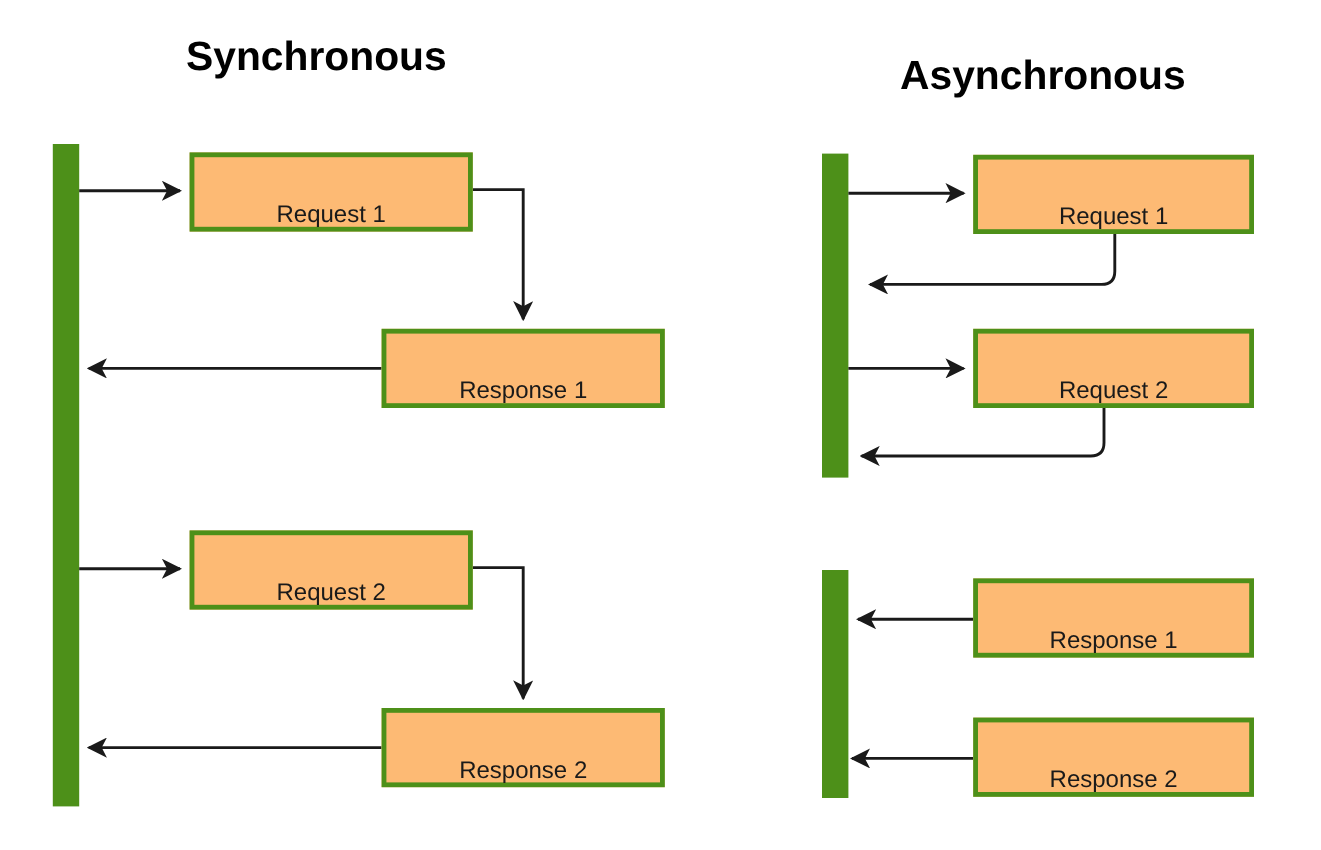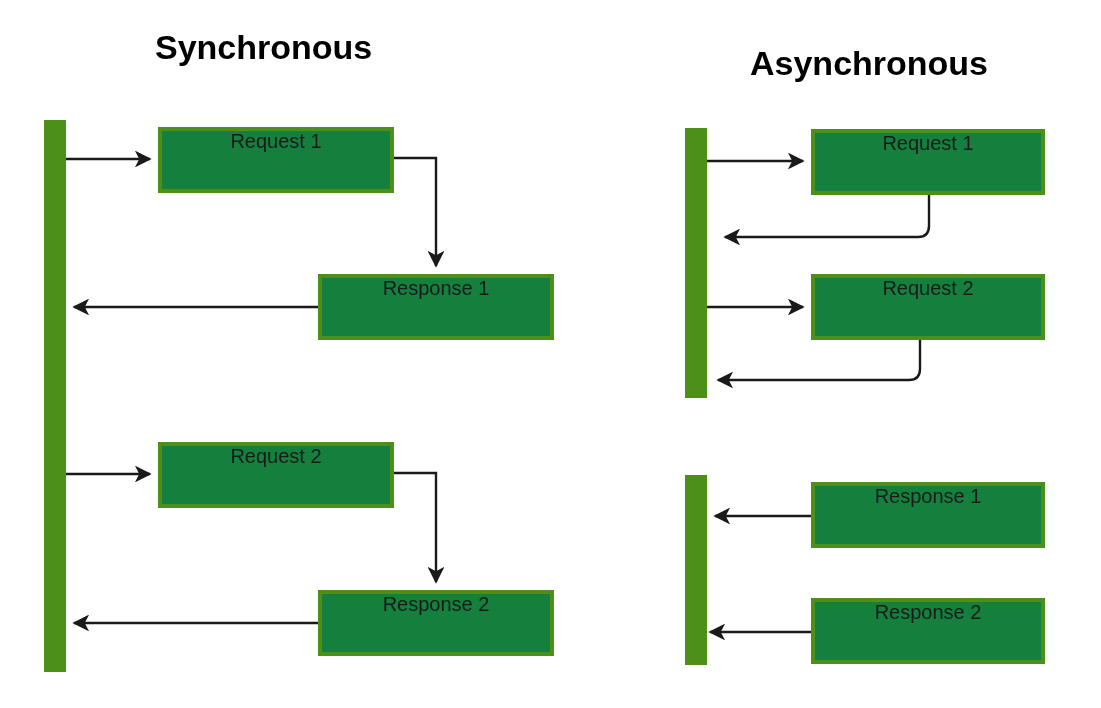--- a/index.html
+++ b/index.html
@@ -38,24 +38,24 @@
   #title-async { left: 750px; top: 44px; width: 300px; }
 
   .lifeline {
     position: absolute;
     background: #4d9019;
     border: 0;
   }
   .msg-box {
     position: absolute;
     box-sizing: border-box;
-    background: #15803d;
+    background: #fdba74;
     border: 4px solid #4d9019;
     display: flex;
-    align-items: flex-start;
+    align-items: flex-end;
     justify-content: center;
   }
   .msg-box .msg-label {
     font-family: "Liberation Sans", sans-serif;
     font-size: 20px;
     color: #1a1a1a;
     white-space: nowrap;
     line-height: 1;
   }
 </style>

